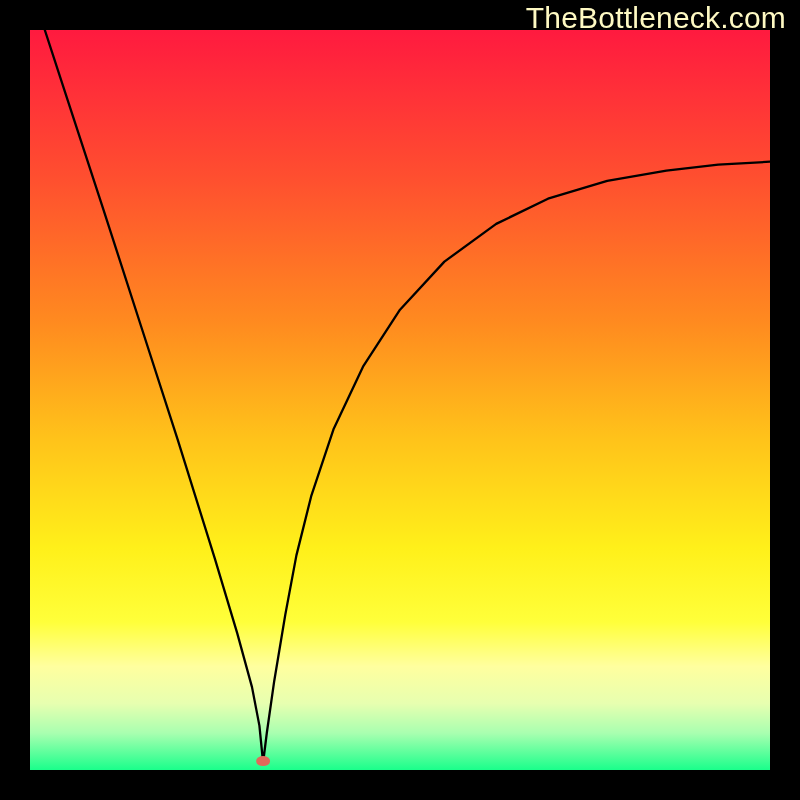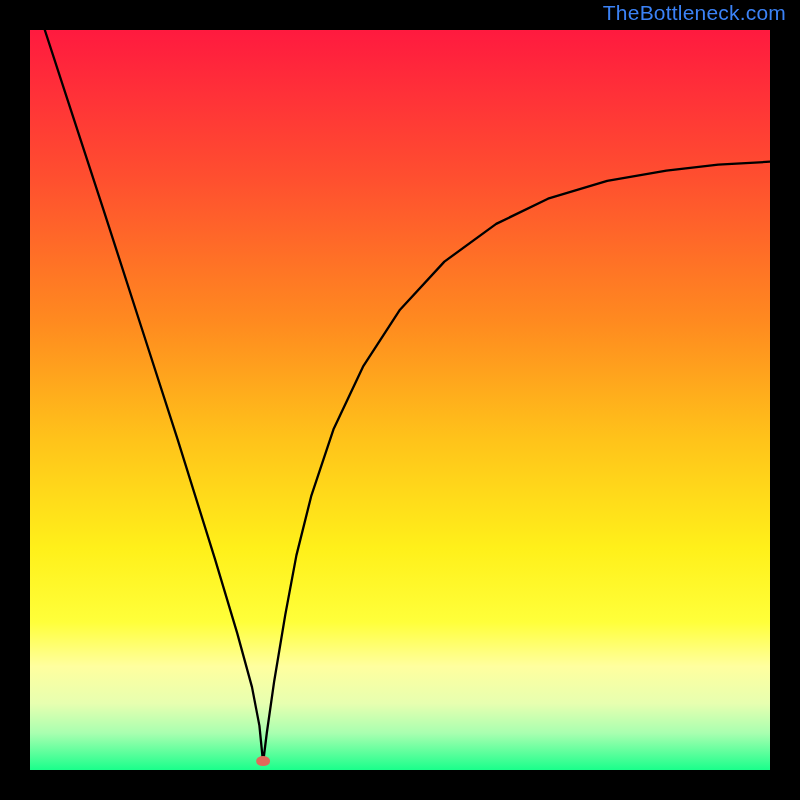--- a/index.html
+++ b/index.html
@@ -14,22 +14,22 @@
     position: relative;
     width: 800px;
     height: 800px;
     background: #000;
   }
   .watermark {
     position: absolute;
     top: 1px;
     right: 14px;
     font-family: Arial, Helvetica, sans-serif;
-    font-size: 21px;
-    color: #3b82f6;
+    font-size: 30px;
+    color: #fef9c3;
     letter-spacing: 0.2px;
   }
   svg.plot {
     position: absolute;
     left: 30px;
     top: 30px;
     width: 740px;
     height: 740px;
     display: block;
   }

